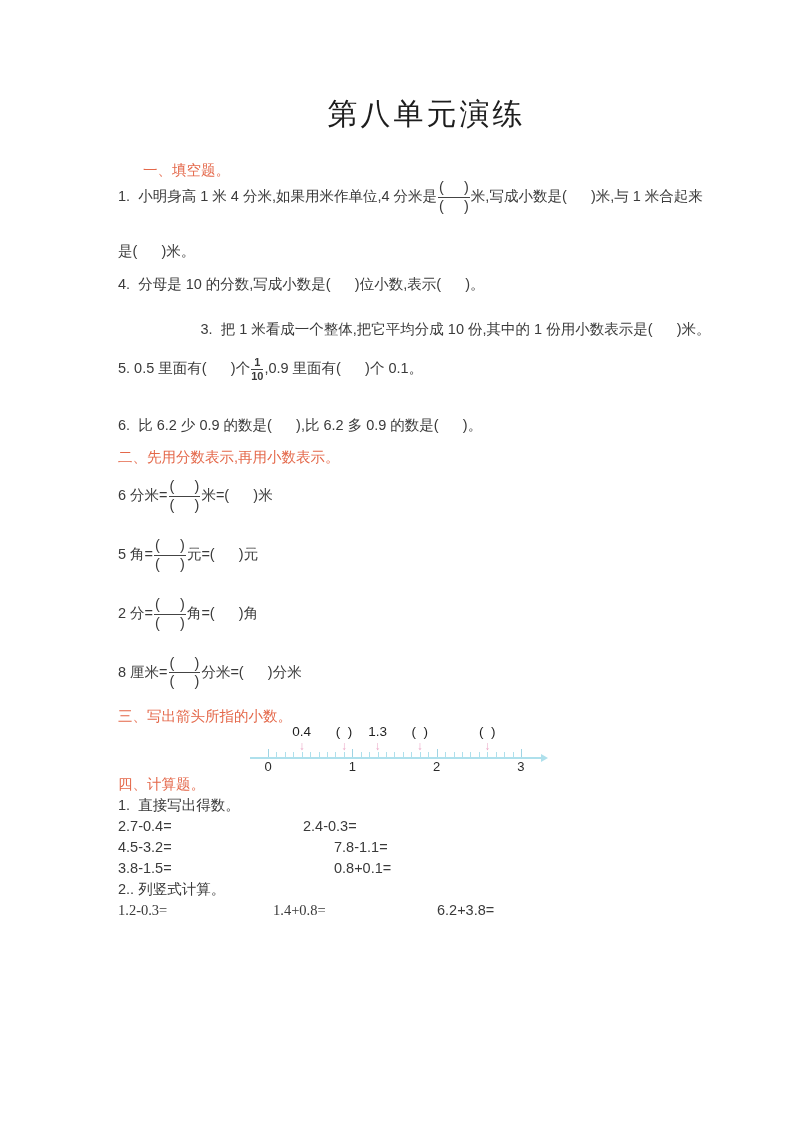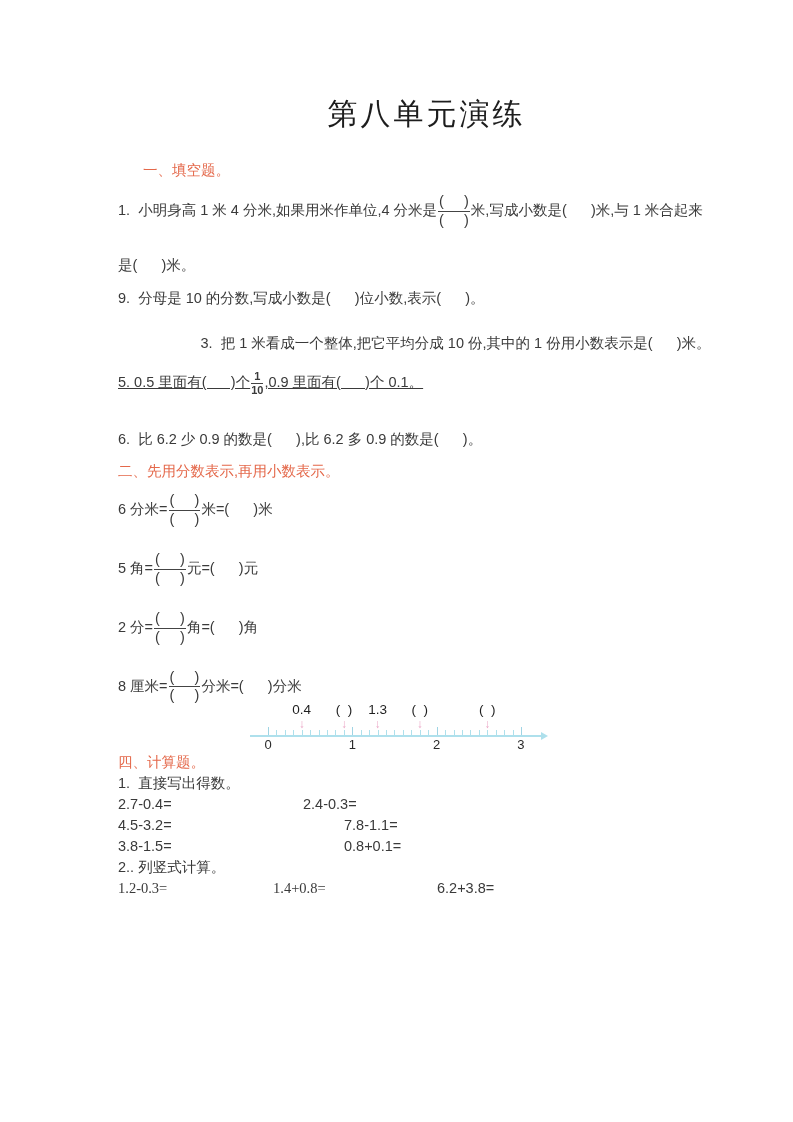--- a/index.html
+++ b/index.html
@@ -14,25 +14,25 @@
     font-family:"Liberation Serif","DejaVu Serif",serif;
     font-weight:400; font-size:30px; line-height:36px;
     text-align:center; padding-top:96px; padding-left:60px;
     letter-spacing:3px; color:#1d1d1d;
   }
   .content { padding-left:118px; font-size:14.5px; }
   .sec-heading { color:#e4684a; white-space:pre; line-height:20px; }
   .h-one { margin:28px 0 0 25px; }
   .h-flat { margin-top:12px; }
   .q { white-space:pre; line-height:20px; }
-  .q1 { margin-top:14px; }
+  .q1 { }
   .q1b { margin-top:26px; }
   .q2 { margin-top:13px; }
   .qgap { margin-top:25px;text-align:center; }
-  .q5 { margin-top:18px;text-decoration:underline; }
+  .q5 { margin-top:18px; }
   .q6 { margin-top:33px; }
   
   .frac { display:inline-block; vertical-align:middle; text-align:center; line-height:1.1; margin:0 1px; }
   .frac .fnum { display:block; border-bottom:1.4px solid #444; padding:0 1px 1px; white-space:pre; }
   .frac .fden { display:block; padding-top:1px; white-space:pre; }
   
   .sfrac { display:inline-block; vertical-align:middle; text-align:center; line-height:1; font-size:11px; font-weight:700; margin:0 1px; }
   .sfrac .fnum { display:block; border-bottom:1.3px solid #444; padding:0 2px 1px; }
   .sfrac .fden { display:block; padding-top:1px; }
   .s2-item { white-space:pre; line-height:20px; }
@@ -48,48 +48,49 @@
   .tick { position:absolute; width:1px; height:5px; top:26px; background:#aee0ec; }
   .tick.major { height:8px; top:23px; background:#9fd4e4; }
   .nl-num { position:absolute; top:33px; transform:translateX(-50%); font-size:13px; color:#2a2a2a; }
   .nl-arrow { position:absolute; top:13px; transform:translateX(-50%); color:#eba7c6; font-size:12px; line-height:14px; }
   .nl-label { position:absolute; top:-2px; transform:translateX(-50%); font-size:13.5px; white-space:pre; color:#1f1f1f; }
   
   .h-calc { margin-top:-4px; }
   .sub { white-space:pre; line-height:20px; margin-top:1px; }
   .calcrow { white-space:pre; line-height:20px; margin-top:1px; }
   .c1 { display:inline-block; width:185px; }
-  .ind { margin-left:41px;text-align:center; }
+  .ind { margin-left:31px;text-align:center; }
   .r1 { display:inline-block; width:155px;font-family:Liberation Serif, serif; }
   .r2 { display:inline-block; width:164px;font-family:Liberation Serif, serif; }
 </style>
 </head>
 <body>
 
 <div class="page">
   <h1 class="title">第八单元演练</h1>
 
   <div class="content">
 
     <div class="sec-heading h-one">一、填空题。</div>
 
     <div class="q q1"><span>1.  小明身高 1 米 4 分米,如果用米作单位,4 分米是</span><span class="frac"><span class="fnum">(     )</span><span class="fden">(     )</span></span><span>米,写成小数是(      )米,与 1 米合起来</span></div>
     <div class="q q1b">是(      )米。</div>
-    <div class="q q2">9.  分母是 10 的分数,写成小数是(      )位小数,表示(      )。</div>
+    <div class="q q2">4.  分母是 10 的分数,写成小数是(      )位小数,表示(      )。</div>
     <div class="q qgap">3.  把 1 米看成一个整体,把它平均分成 10 份,其中的 1 份用小数表示是(      )米。</div>
     <div class="q q5"><span>5. 0.5 里面有(      )个</span><span class="sfrac"><span class="fnum">1</span><span class="fden">10</span></span><span>,0.9 里面有(      )个 0.1。</span></div>
     <div class="q q6">6.  比 6.2 少 0.9 的数是(      ),比 6.2 多 0.9 的数是(      )。</div>
 
     <div class="sec-heading h-flat">二、先用分数表示,再用小数表示。</div>
 
     <div class="s2-item s2-first"><span>6 分米=</span><span class="frac"><span class="fnum">(     )</span><span class="fden">(     )</span></span><span>米=(      )米</span></div>
     <div class="s2-item s2-next"><span>5 角=</span><span class="frac"><span class="fnum">(     )</span><span class="fden">(     )</span></span><span>元=(      )元</span></div>
     <div class="s2-item s2-next"><span>2 分=</span><span class="frac"><span class="fnum">(     )</span><span class="fden">(     )</span></span><span>角=(      )角</span></div>
     <div class="s2-item s2-next"><span>8 厘米=</span><span class="frac"><span class="fnum">(     )</span><span class="fden">(     )</span></span><span>分米=(      )分米</span></div>
 
+    <div class="sec-heading" style="margin-top:16px">三、写出箭头所指的小数。</div>
 
     <div class="numline">
       <div class="nl-line"></div>
     <div class="tick major" style="left: 150px;"></div>
         <div class="tick" style="left: 158.4px;"></div>
         <div class="tick" style="left: 166.9px;"></div>
         <div class="tick" style="left: 175.3px;"></div>
         <div class="tick" style="left: 183.7px;"></div>
         <div class="tick" style="left: 192.2px;"></div>
         <div class="tick" style="left: 200.6px;"></div>

